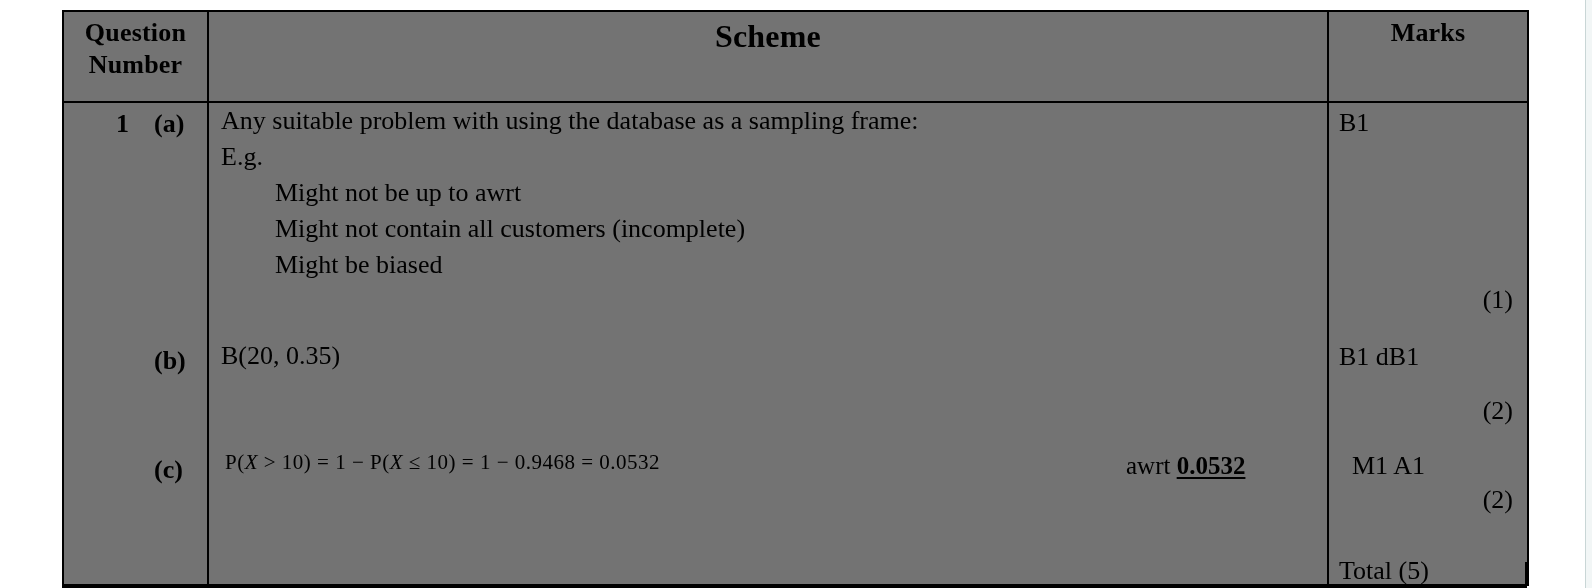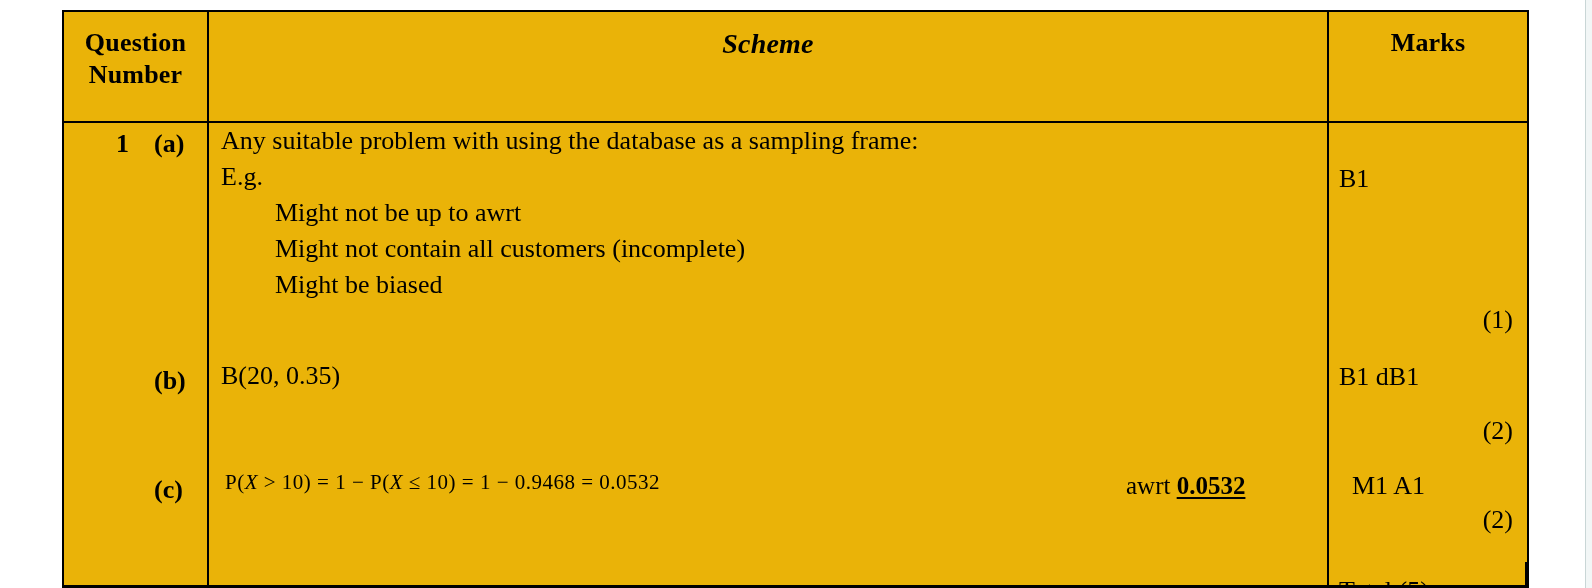--- a/index.html
+++ b/index.html
@@ -38,40 +38,40 @@
     position: absolute;
     left: 62px;
     top: 10px;
     width: 1465px;
     border-collapse: collapse;
     table-layout: fixed;
   }
   .markscheme-table td,
   .markscheme-table th {
     border: 2px solid #000000;
-    padding: 15px;
+    padding: 5px;
     vertical-align: top;
-    background: #eab308;
+    background: #737373;
   }
 
   
   col.c-qnum  { width: 145px; }
   col.c-scheme{ width: 1120px; }
   col.c-marks { width: 200px; }
 
   .hdr {
     text-align: center;
     font-weight: bold;
     font-size: 26px;
     line-height: 1.22;
     height: 79px;
     vertical-align: middle;
     letter-spacing: 0.2px;
   }
-  .hdr-scheme { font-size: 28px; font-style: italic; }
+  .hdr-scheme { font-size: 32px; }
 
   .cell-qnum {
     position: relative;
     height: 471px;
   }
   .cell-scheme {
     position: relative;
     padding-left: 12px;
     height: 471px;
     margin-top: 25px;
@@ -119,21 +119,21 @@
     top: 349px;
     font-size: 25px;
   }
   .ln-awrt .awrt-val {
     font-weight: bold;
     text-decoration: underline;
     text-underline-offset: 3px;
   }
 
   .mark-line { font-size: 26px; }
-  .mk-b1      { left: 10px;  top: 5px; margin-top: 36px; }
+  .mk-b1      { left: 10px;  top: 5px; }
   .mk-tot1    { left: 0; right: 14px; top: 182px; text-align: right; }
   .mk-b1db1   { left: 10px;  top: 239px; }
   .mk-tot2    { left: 0; right: 14px; top: 293px; text-align: right; }
   .mk-m1a1    { left: 10px;  top: 348px; margin-left: 13px; }
   .mk-tot3    { left: 0; right: 14px; top: 382px; text-align: right; }
   .mk-total   { left: 10px;  top: 417px; margin-top: 36px; }
   .mk-right { white-space: nowrap; }
 
   
   .next-table {

